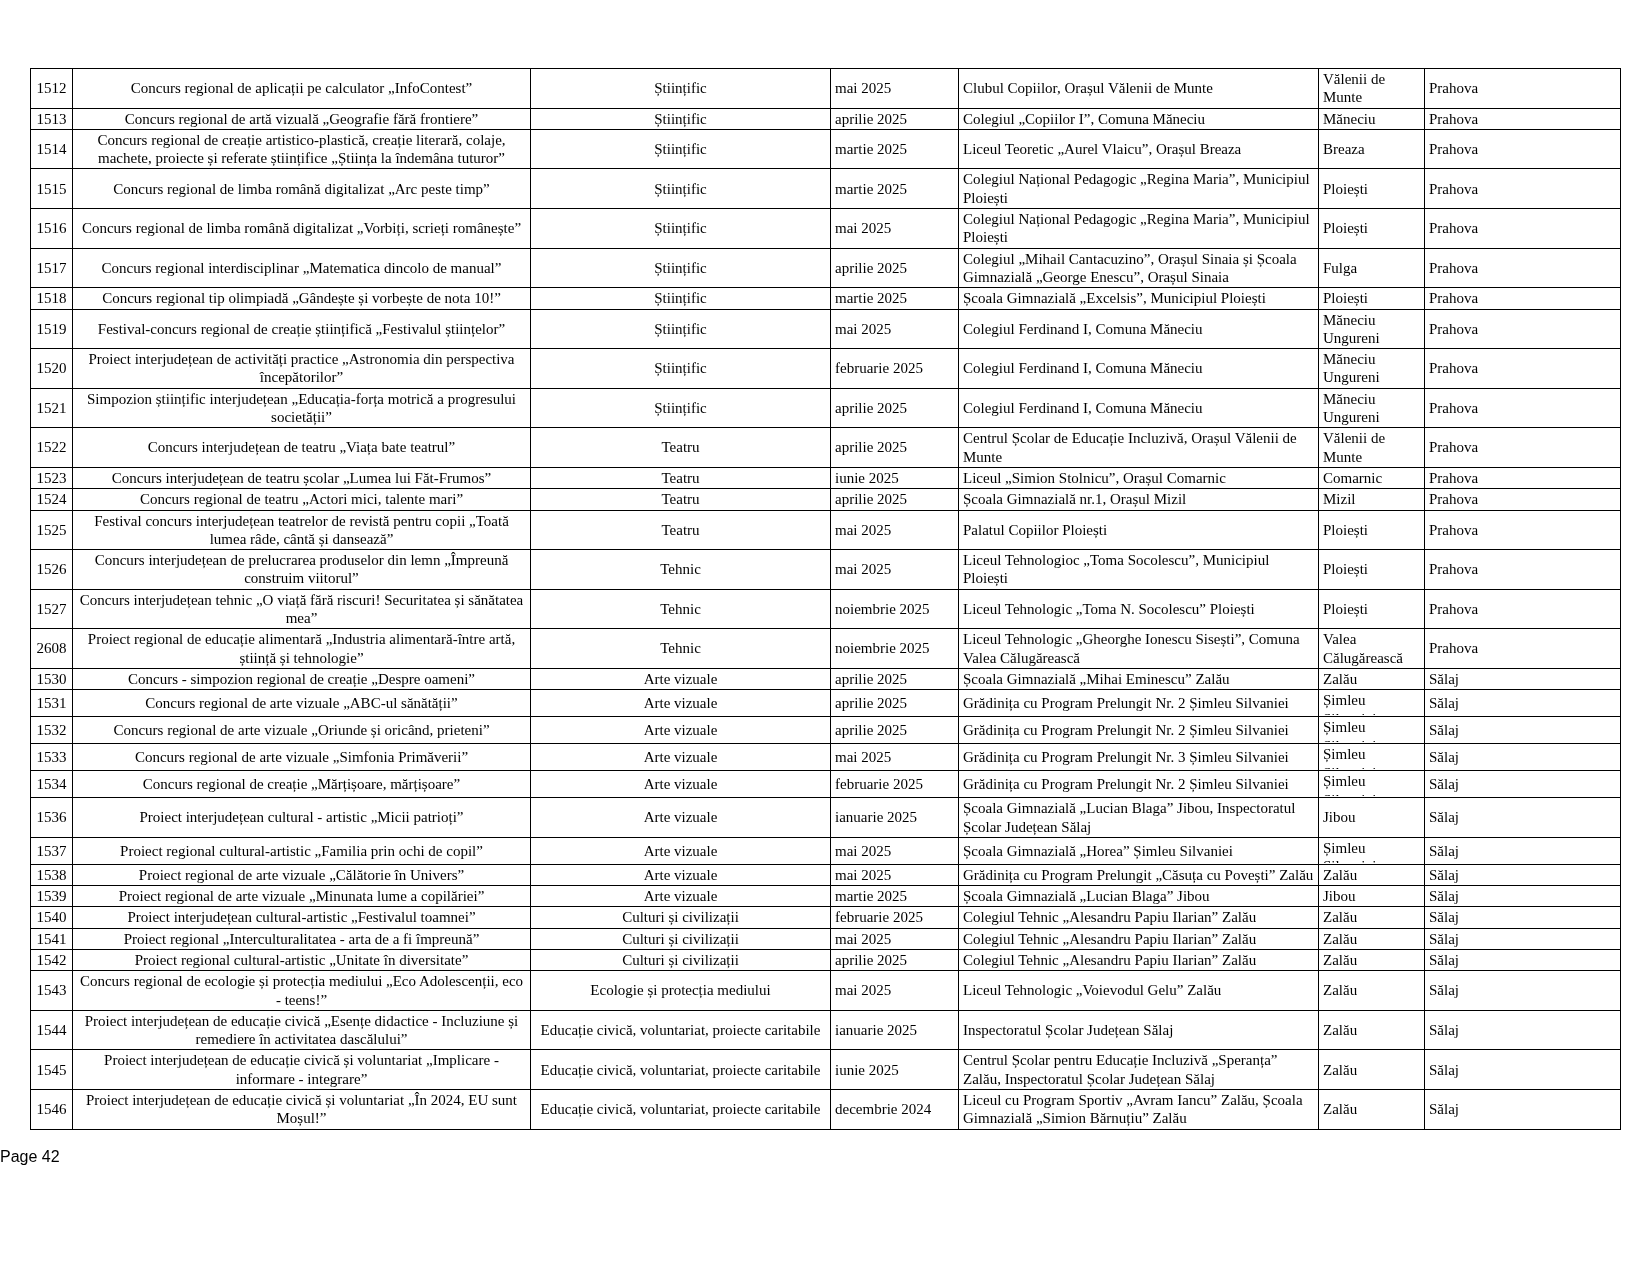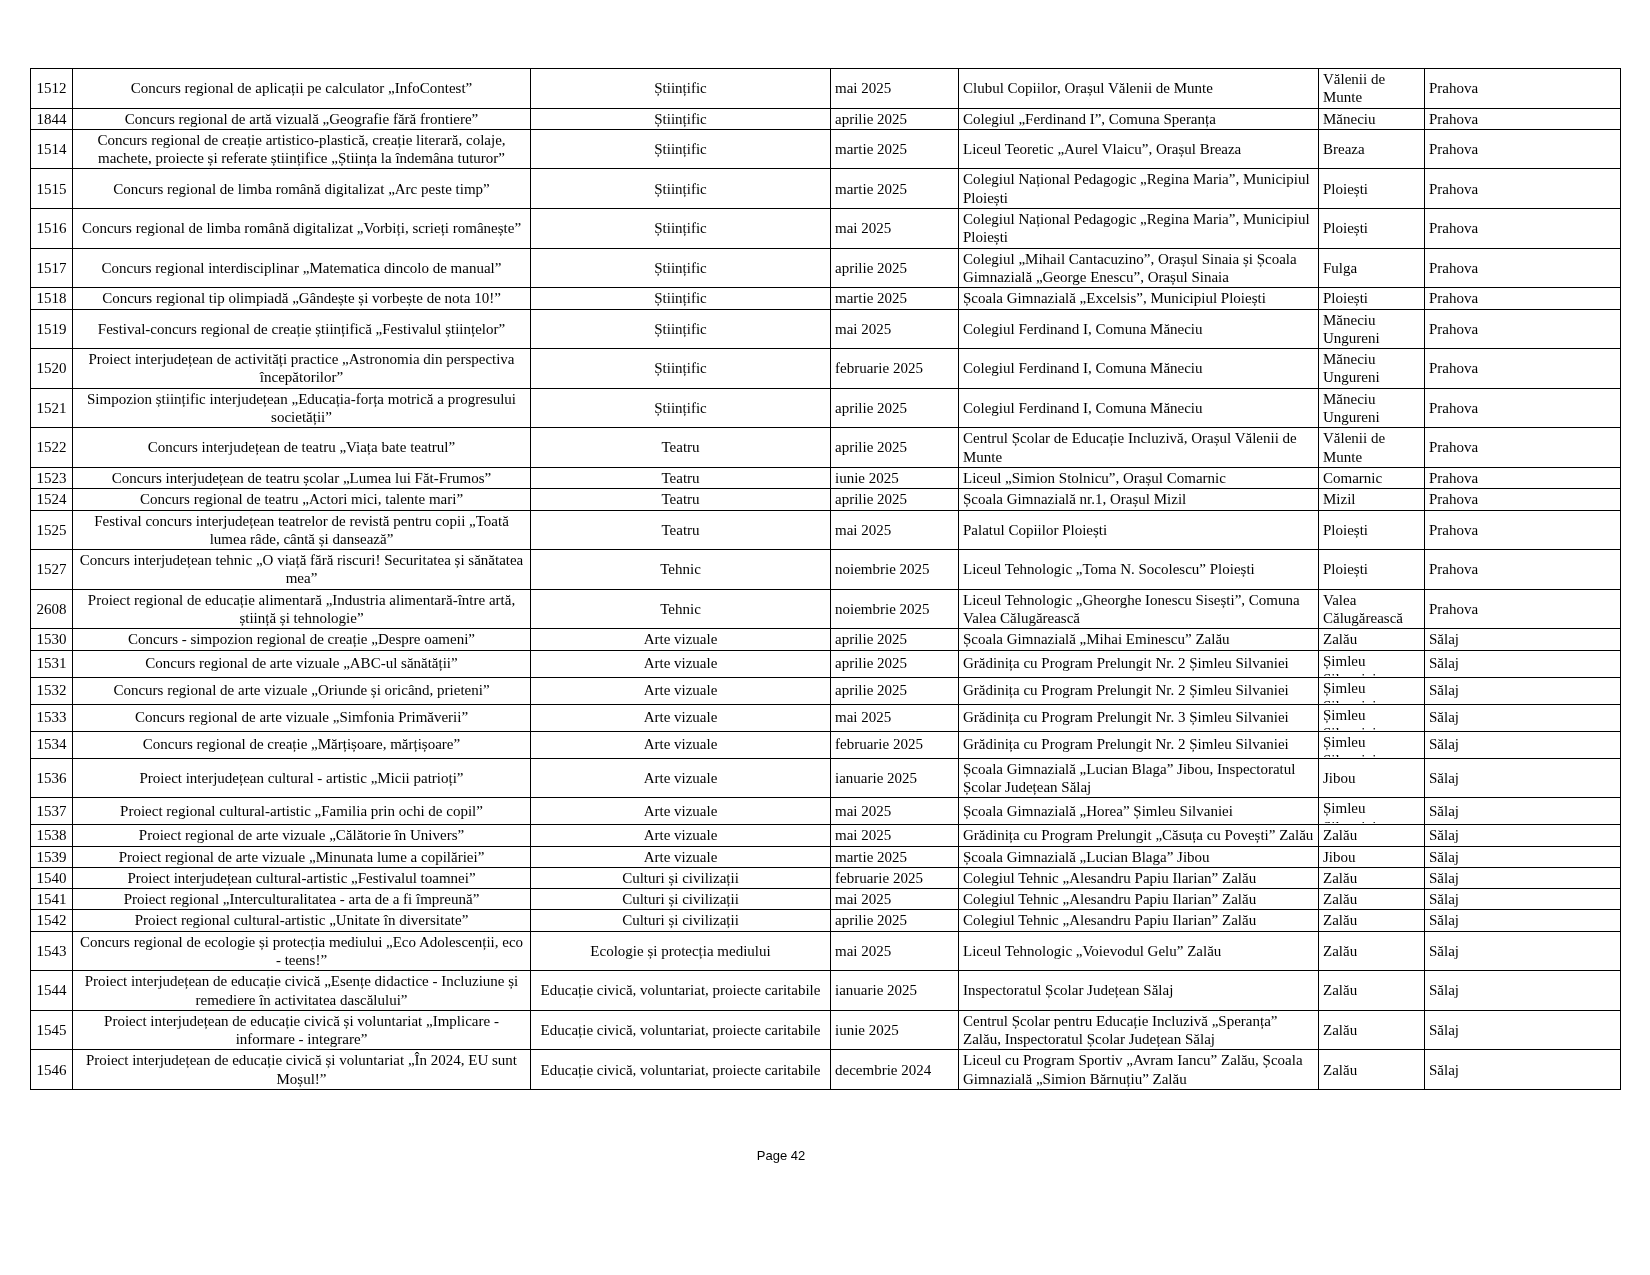--- a/index.html
+++ b/index.html
@@ -38,23 +38,23 @@
   td.col-county { text-align: left; }
   .clip-one-line {
     max-height: 24px;
     overflow: hidden;
   }
   .footer {
     position: absolute;
     top: 1148px;
     left: 0;
     width: 1562px;
-    text-align: center;
+    text-align: left;
     font-family: "Liberation Sans", "DejaVu Sans", sans-serif;
-    font-size: 13px;
+    font-size: 16px;
     color: #000;
   }
 </style>
 </head>
 <body>
 
 <div class="page">
   <table class="doc-table">
     <colgroup>
       <col style="width:42px">
@@ -69,25 +69,25 @@
         <tr>
           <td class="col-nr">1512</td>
           <td class="col-title">Concurs regional de aplicații pe calculator „InfoContest”</td>
           <td class="col-domain">Științific</td>
           <td class="col-date">mai 2025</td>
           <td class="col-organizer">Clubul Copiilor, Orașul Vălenii de Munte</td>
           <td class="col-locality">Vălenii de Munte</td>
           <td class="col-county">Prahova</td>
         </tr>
         <tr>
-          <td class="col-nr">1844</td>
+          <td class="col-nr">1513</td>
           <td class="col-title">Concurs regional de artă vizuală „Geografie fără frontiere”</td>
           <td class="col-domain">Științific</td>
           <td class="col-date">aprilie 2025</td>
-          <td class="col-organizer">Colegiul  „Ferdinand I”, Comuna Speranța</td>
+          <td class="col-organizer">Colegiul  „Copiilor I”, Comuna Măneciu</td>
           <td class="col-locality">Măneciu</td>
           <td class="col-county">Prahova</td>
         </tr>
         <tr>
           <td class="col-nr">1514</td>
           <td class="col-title">Concurs regional de creație artistico-plastică, creație literară, colaje, machete, proiecte și referate științifice „Știința la îndemâna tuturor”</td>
           <td class="col-domain">Științific</td>
           <td class="col-date">martie 2025</td>
           <td class="col-organizer">Liceul Teoretic „Aurel Vlaicu”, Orașul  Breaza</td>
           <td class="col-locality">Breaza</td>
@@ -186,20 +186,29 @@
         <tr>
           <td class="col-nr">1525</td>
           <td class="col-title">Festival concurs interjudețean teatrelor de revistă pentru copii „Toată lumea râde, cântă și dansează”</td>
           <td class="col-domain">Teatru</td>
           <td class="col-date">mai 2025</td>
           <td class="col-organizer">Palatul Copiilor Ploiești</td>
           <td class="col-locality">Ploiești</td>
           <td class="col-county">Prahova</td>
         </tr>
         <tr>
+          <td class="col-nr">1526</td>
+          <td class="col-title">Concurs interjudețean de prelucrarea produselor din lemn „Împreună construim viitorul”</td>
+          <td class="col-domain">Tehnic</td>
+          <td class="col-date">mai 2025</td>
+          <td class="col-organizer">Liceul Tehnologioc „Toma Socolescu”, Municipiul Ploiești</td>
+          <td class="col-locality">Ploiești</td>
+          <td class="col-county">Prahova</td>
+        </tr>
+        <tr>
           <td class="col-nr">1527</td>
           <td class="col-title">Concurs interjudețean tehnic „O viață fără riscuri! Securitatea și sănătatea mea”</td>
           <td class="col-domain">Tehnic</td>
           <td class="col-date">noiembrie 2025</td>
           <td class="col-organizer">Liceul Tehnologic „Toma N. Socolescu” Ploiești</td>
           <td class="col-locality">Ploiești</td>
           <td class="col-county">Prahova</td>
         </tr>
         <tr>
           <td class="col-nr">2608</td>

